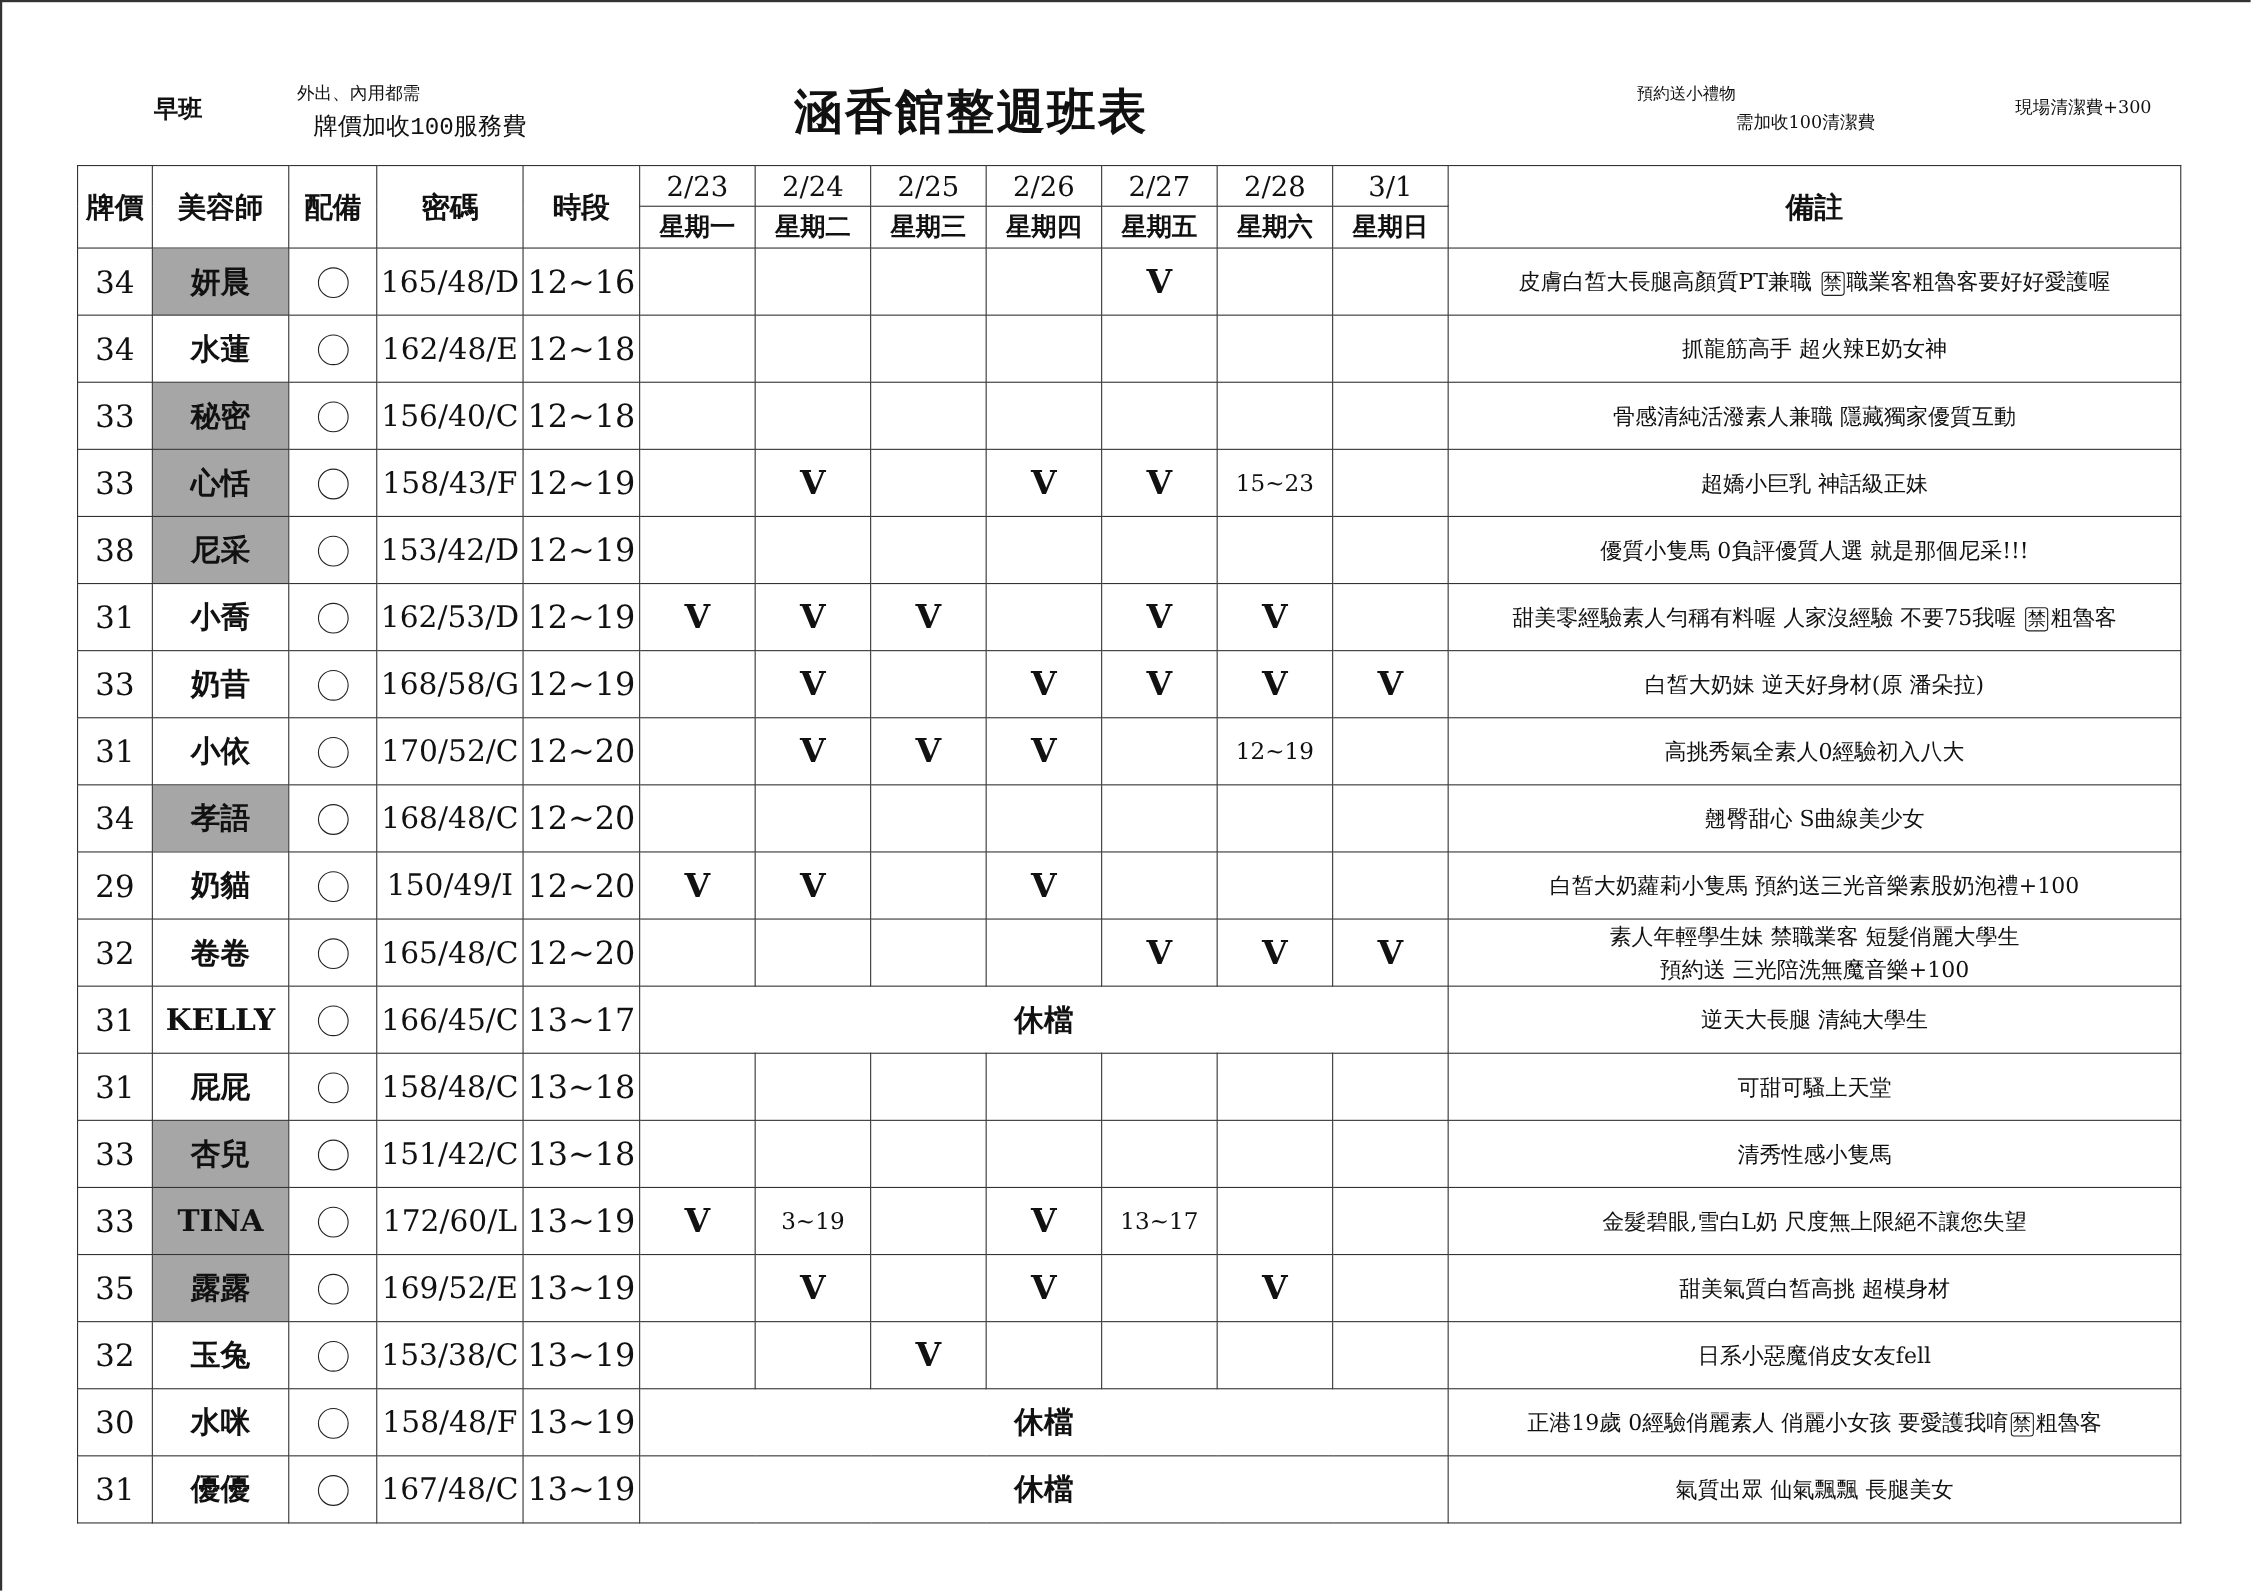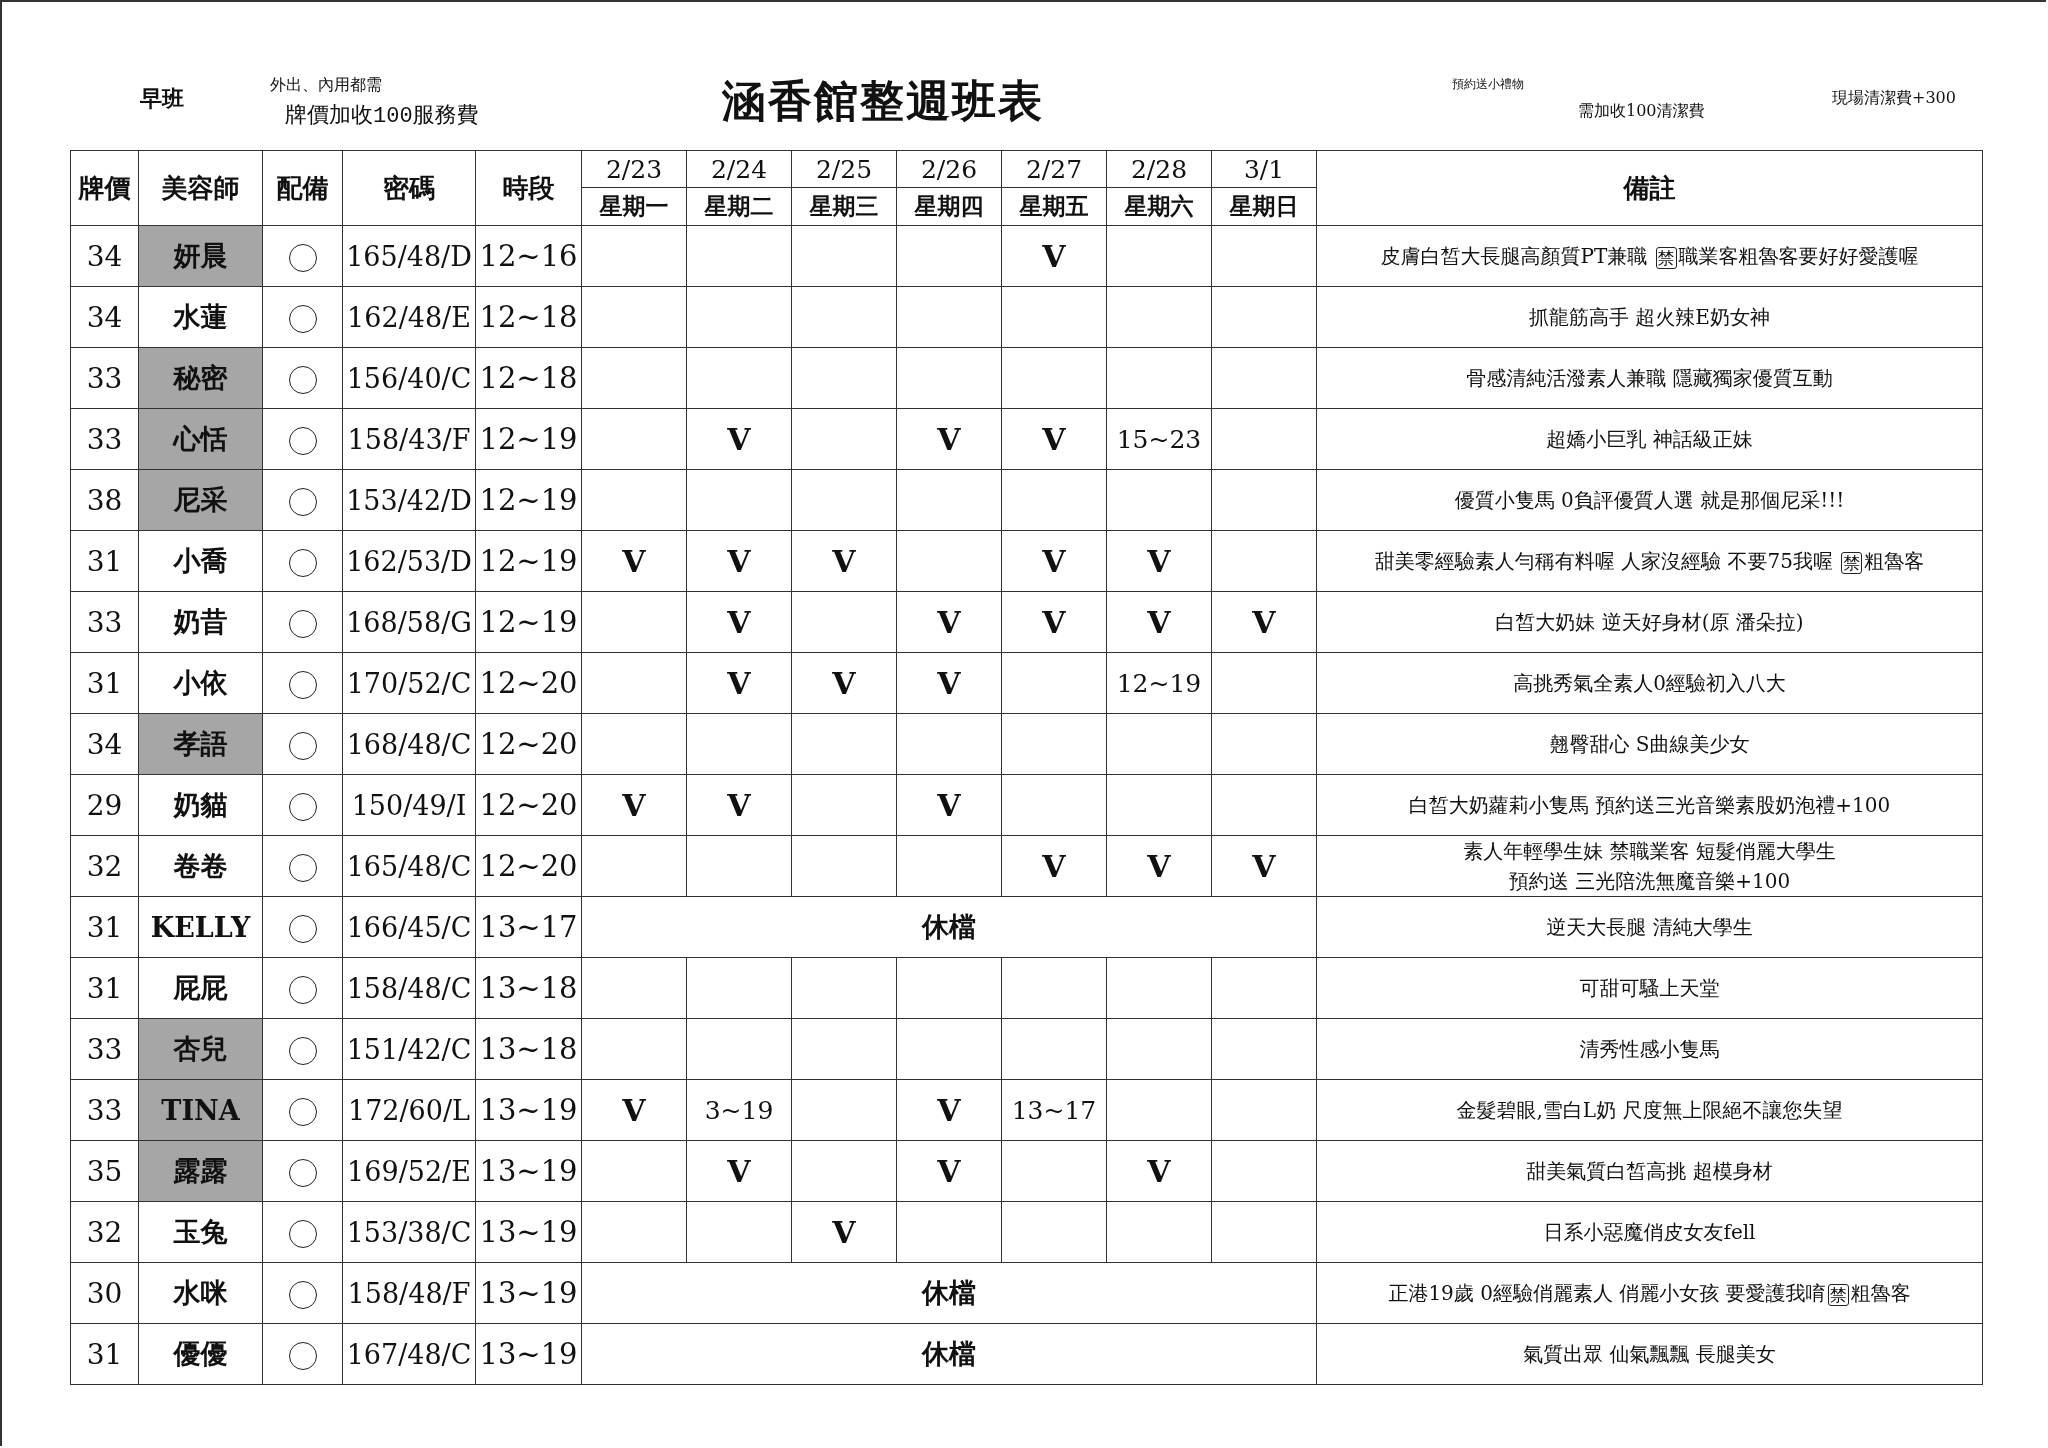--- a/index.html
+++ b/index.html
@@ -5,41 +5,41 @@
   html, body { margin: 0; padding: 0; background: #ffffff; }
   body { width: 2048px; height: 1448px; position: relative; overflow: hidden;
          font-family: "DejaVu Serif", "Liberation Serif", serif; color: #111; }
   .page-frame { position: absolute; left: 0; top: 0; width: 2046px; height: 1446px;
                 border-top: 2px solid #333; border-left: 2px solid #333; box-sizing: border-box; }
   .hdr { position: absolute; white-space: nowrap; }
   .shift-label { left: 140px; top: 84px; font-size: 22px; font-weight: bold; }
   .note-left-1 { left: 270px; top: 75px; font-size: 16px; }
   .note-left-2 { left: 285px; top: 100px; font-size: 22px; font-family: Liberation Mono, monospace; }
   .title { left: 722px; top: 72px; font-size: 44px; font-weight: bold; letter-spacing: 2px; }
-  .note-right-1 { left: 1452px; top: 76px; font-size: 12px; }
+  .note-right-1 { left: 1488px; top: 76px; font-size: 15px; }
   .note-right-2 { left: 1578px; top: 101px; font-size: 16px; }
   .note-right-3 { left: 1832px; top: 88px; font-size: 16px; }
 
   table.schedule { position: absolute; left: 70px; top: 150px; border-collapse: collapse;
                    table-layout: fixed; width: 1912px; }
   table.schedule td, table.schedule th { border: 1.5px solid #333; padding: 0; text-align: center;
                    vertical-align: middle; overflow: hidden; white-space: nowrap; }
   th { font-weight: bold; font-size: 26px; }
   th.date { height: 36px; font-size: 25px; font-weight: normal; }
   th.wd { height: 37px; font-size: 23px; font-weight: bold; }
   td { height: 60px; font-size: 27px; }
   td.price { font-size: 28px; }
   td.name { font-size: 27px; font-weight: bold; margin-top: 34px; }
   td.name.gray { background: #a6a6a6; }
   td.avail .circle { display: inline-block; width: 26px; height: 26px; border: 1.5px solid #222;
                      border-radius: 50%; vertical-align: middle; }
   td.code { font-size: 27px; text-align: left; padding-left: 8px; }
   td.slot { font-size: 29px; }
   td.day { font-size: 30px; font-weight: bold; }
-  td.day.time { font-weight: normal; font-size: 25px; }
+  td.day.time { font-weight: normal; font-size: 21px; }
   td.off { text-align: left; padding-left: 10px; font-size: 27px; font-weight: bold; }
   td.remark { text-align: left; padding-left: 8px; font-size: 20px; white-space: nowrap; margin-left: 32px; }
   td.remark .line { display: block; line-height: 30px; }
   .ban { display: inline-block; border: 1.5px solid #222; border-radius: 3px; font-size: 17px;
          line-height: 20px; padding: 0 1px; margin: 0 2px; vertical-align: middle; }
 </style>
 </head>
 <body>
 
 <div class="page-frame"></div>

